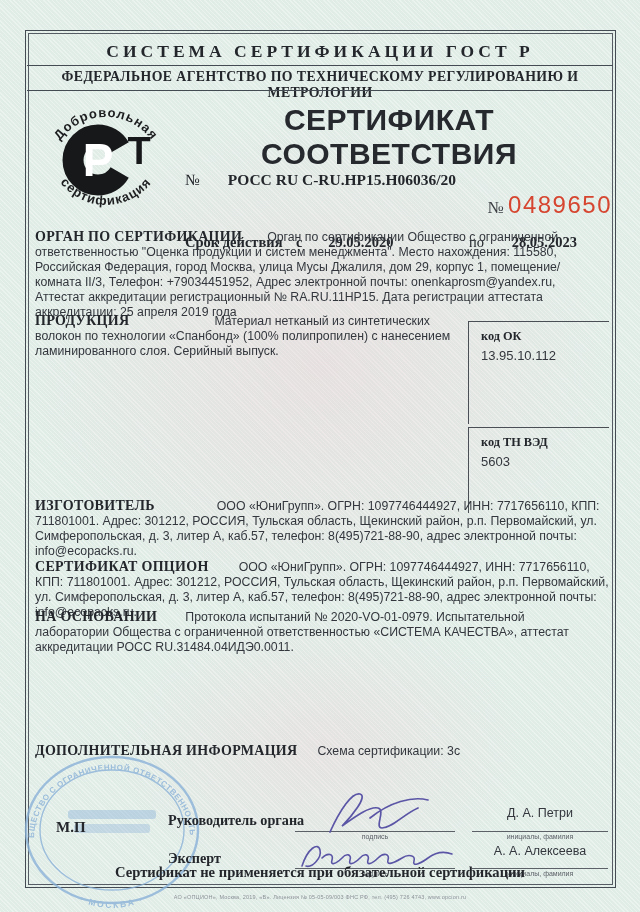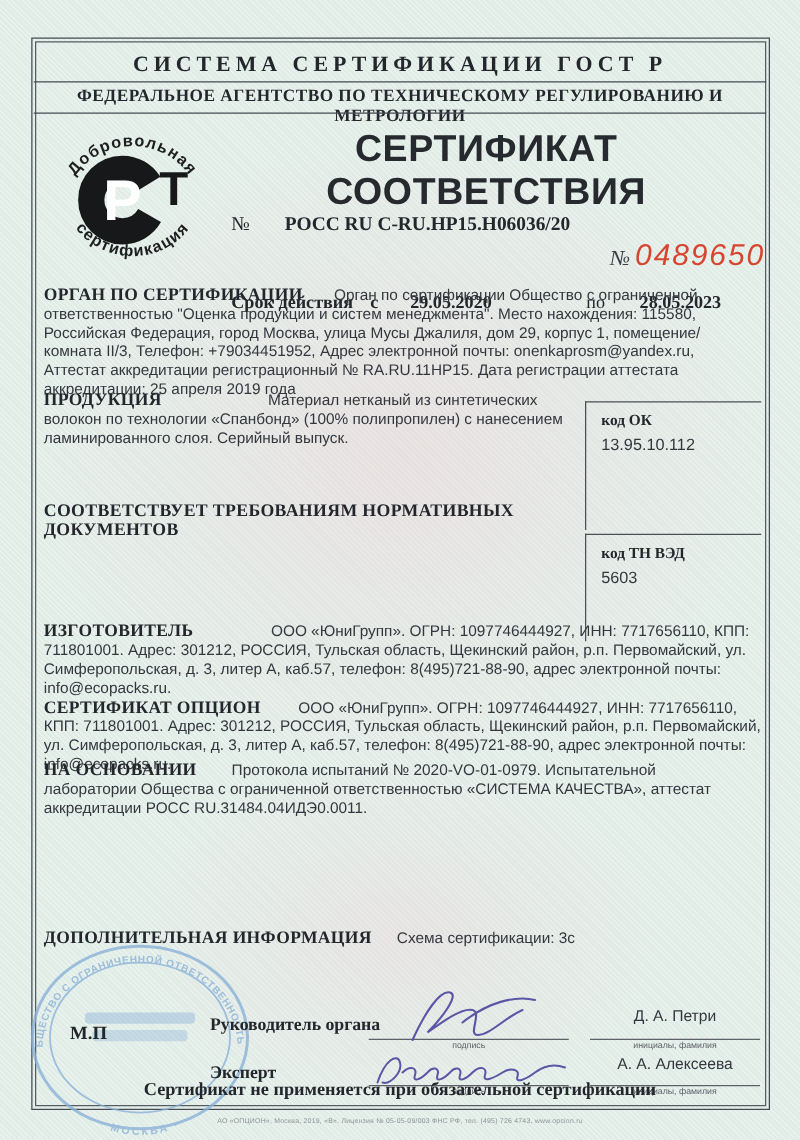--- a/index.html
+++ b/index.html
@@ -17,21 +17,21 @@
   .abs{position:absolute;}
   .serif{font-family:"Liberation Serif", serif;}
   .hdr1{left:28px;width:584px;top:41px;text-align:center;font-weight:bold;font-size:17.5px;letter-spacing:4px;color:#23262b;}
   .rule{height:0;border-top:1.3px solid #454b52;left:27px;width:586px;}
   .hdr2{left:28px;width:584px;top:69px;text-align:center;font-weight:bold;font-size:13.8px;letter-spacing:0.4px;color:#23262b;}
   .title{left:168px;width:442px;top:103px;text-align:center;font-weight:bold;font-size:30px;letter-spacing:0.5px;color:#26292e;}
   .numrow{left:185px;top:171px;font-weight:bold;font-size:15.5px;color:#23262b;}
   .numrow .no{margin-right:28px;font-weight:normal;}
   .validity{left:185px;top:198px;font-weight:bold;font-size:14.5px;color:#23262b;}
   .validity span{display:inline-block;}
-  .blank-no{right:28px;top:191px;text-align:right;font-style:italic;}
+  .blank-no{right:28px;top:191px;text-align:right;}
   .blank-no .sign{font-family:"Liberation Serif",serif;font-size:17px;color:#3c3f44;margin-right:4px;}
   .blank-no .digits{font-size:24px;letter-spacing:1.5px;color:#d6452f;}
   .sec{font-size:12.3px;line-height:15px;color:#33373d;}
   .sec .h{font-family:"Liberation Serif",serif;font-weight:bold;font-size:14px;color:#23262b;letter-spacing:0.3px;}
   .gap25{margin-right:25px;} .gap55{margin-right:85px;} .gap62{margin-right:62px;}
   .gap30{margin-right:30px;} .gap28{margin-right:28px;} .gap20{margin-right:20px;}
   .codebox{border-top:1px solid #4a4f55;border-left:1px solid #4a4f55;padding:7px 0 0 12px;}
   .codebox .cl{font-family:"Liberation Serif",serif;font-weight:bold;font-size:12.3px;color:#23262b;}
   .codebox .cv{font-size:13px;margin-top:4px;color:#33373d;}
   .sig-role{font-family:"Liberation Serif",serif;font-weight:bold;font-size:14.2px;color:#23262b;}
@@ -94,21 +94,20 @@
 
   <div class="abs sec" style="left:35px;width:425px;top:313px;">
     <span class="h gap55">ПРОДУКЦИЯ</span><span>Материал нетканый из синтетических волокон по технологии «Спанбонд» (100% полипропилен) с нанесением ламинированного слоя. Серийный выпуск.</span>
   </div>
   <div class="abs codebox" style="left:468px;top:321px;width:128px;height:95px;">
     <div class="cl">код ОК</div>
     <div class="cv">13.95.10.112</div>
   </div>
 
   <div class="abs sec" style="left:35px;width:430px;top:402px;">
-    <div class="h" style="font-size:14.2px;">СООТВЕТСТВУЕТ ТРЕБОВАНИЯМ НОРМАТИВНЫХ ДОКУМЕНТОВ</div>
   </div>
   <div class="abs codebox" style="left:468px;top:427px;width:128px;height:78px;">
     <div class="cl">код ТН ВЭД</div>
     <div class="cv">5603</div>
   </div>
 
   <div class="abs sec" style="left:35px;width:575px;top:498px;">
     <span class="h gap62">ИЗГОТОВИТЕЛЬ</span><span>ООО «ЮниГрупп». ОГРН: 1097746444927, ИНН: 7717656110, КПП: 711801001. Адрес: 301212, РОССИЯ, Тульская область, Щекинский район, р.п. Первомайский, ул. Симферопольская, д. 3, литер А, каб.57, телефон: 8(495)721-88-90, адрес электронной почты: info@ecopacks.ru.</span>
   </div>
 

